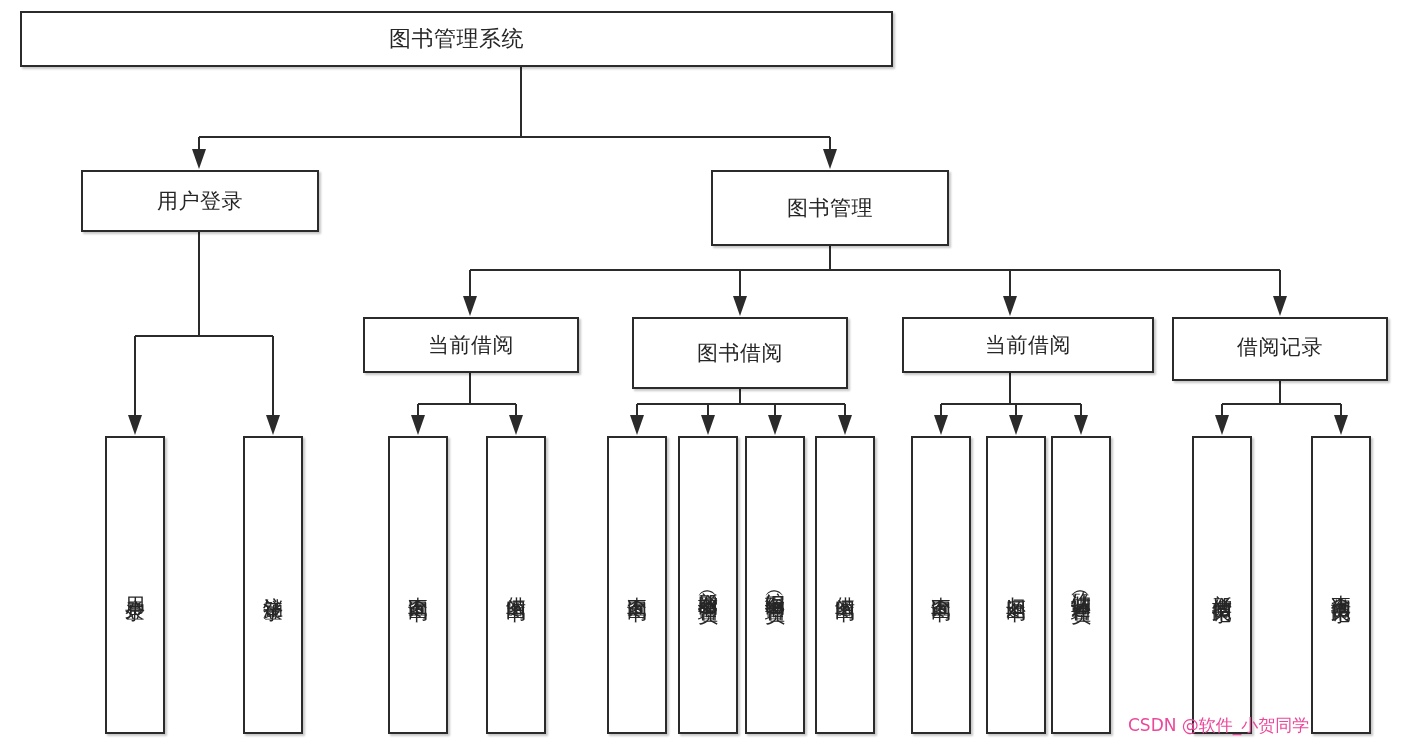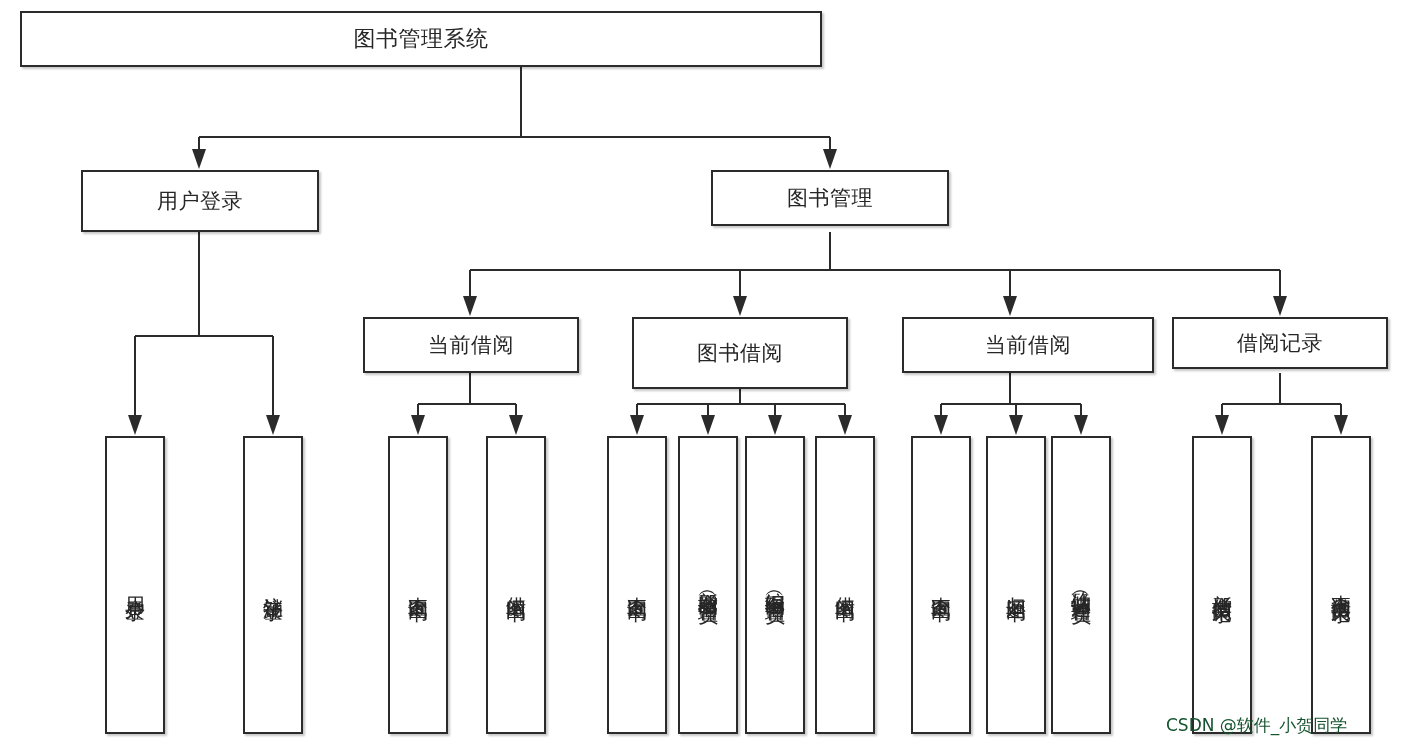--- a/index.html
+++ b/index.html
@@ -59,24 +59,24 @@
   .node.vert .node-label {
     writing-mode: vertical-rl;
     text-orientation: upright;
     font-size: 20px;
     line-height: 1.05;
     letter-spacing: 2px;
     white-space: nowrap;
   }
   .watermark {
     position: absolute;
-    left: 1166px;
+    left: 1128px;
     top: 714px;
     font-size: 17px;
-    color: #14532d;
+    color: #ec4899;
     white-space: nowrap;
     font-family: "DejaVu Sans", "Liberation Sans", sans-serif;
   }
 </style>
 </head>
 <body>
 
 <div id="canvas">
   <svg id="edges" viewBox="0 0 1405 747" xmlns="http://www.w3.org/2000/svg">
       <line x1="521" y1="67" x2="521" y2="137" stroke="#2b2b2b" stroke-width="2.5" shape-rendering="crispEdges"></line>
@@ -126,39 +126,39 @@
       <line x1="1081" y1="404" x2="1081" y2="417" stroke="#2b2b2b" stroke-width="2.5" shape-rendering="crispEdges"></line>
       <polygon points="1074,415 1088,415 1081,435" fill="#2b2b2b"></polygon>
       <line x1="1280" y1="373" x2="1280" y2="404" stroke="#2b2b2b" stroke-width="2.5" shape-rendering="crispEdges"></line>
       <line x1="1222" y1="404" x2="1341" y2="404" stroke="#2b2b2b" stroke-width="2.5" shape-rendering="crispEdges"></line>
       <line x1="1222" y1="404" x2="1222" y2="417" stroke="#2b2b2b" stroke-width="2.5" shape-rendering="crispEdges"></line>
       <polygon points="1215,415 1229,415 1222,435" fill="#2b2b2b"></polygon>
       <line x1="1341" y1="404" x2="1341" y2="417" stroke="#2b2b2b" stroke-width="2.5" shape-rendering="crispEdges"></line>
       <polygon points="1334,415 1348,415 1341,435" fill="#2b2b2b"></polygon>
     </svg>
   <div id="nodes-layer">
-      <div class="node horiz root" style="left: 20px; top: 11px; width: 802px; height: 56px;">
+      <div class="node horiz root" style="left: 20px; top: 11px; width: 873px; height: 56px;">
         <span class="node-label">图书管理系统</span>
       </div>
       <div class="node horiz" style="left: 81px; top: 170px; width: 238px; height: 62px;">
         <span class="node-label">用户登录</span>
       </div>
-      <div class="node horiz" style="left: 711px; top: 170px; width: 238px; height: 56px;">
+      <div class="node horiz" style="left: 711px; top: 170px; width: 238px; height: 76px;">
         <span class="node-label">图书管理</span>
       </div>
       <div class="node horiz" style="left: 363px; top: 317px; width: 216px; height: 56px;">
         <span class="node-label">当前借阅</span>
       </div>
       <div class="node horiz" style="left: 632px; top: 317px; width: 216px; height: 72px;">
         <span class="node-label">图书借阅</span>
       </div>
       <div class="node horiz" style="left: 902px; top: 317px; width: 252px; height: 56px;">
         <span class="node-label">当前借阅</span>
       </div>
-      <div class="node horiz" style="left: 1172px; top: 317px; width: 216px; height: 52px;">
+      <div class="node horiz" style="left: 1172px; top: 317px; width: 216px; height: 64px; font-family: Liberation Mono, monospace;">
         <span class="node-label">借阅记录</span>
       </div>
       <div class="node vert" style="left: 105px; top: 436px; width: 60px; height: 298px;">
         <span class="node-label">用户登录</span>
       </div>
       <div class="node vert" style="left: 243px; top: 436px; width: 60px; height: 298px;">
         <span class="node-label">注销登录</span>
       </div>
       <div class="node vert" style="left: 388px; top: 436px; width: 60px; height: 298px;">
         <span class="node-label">查询图书</span>

